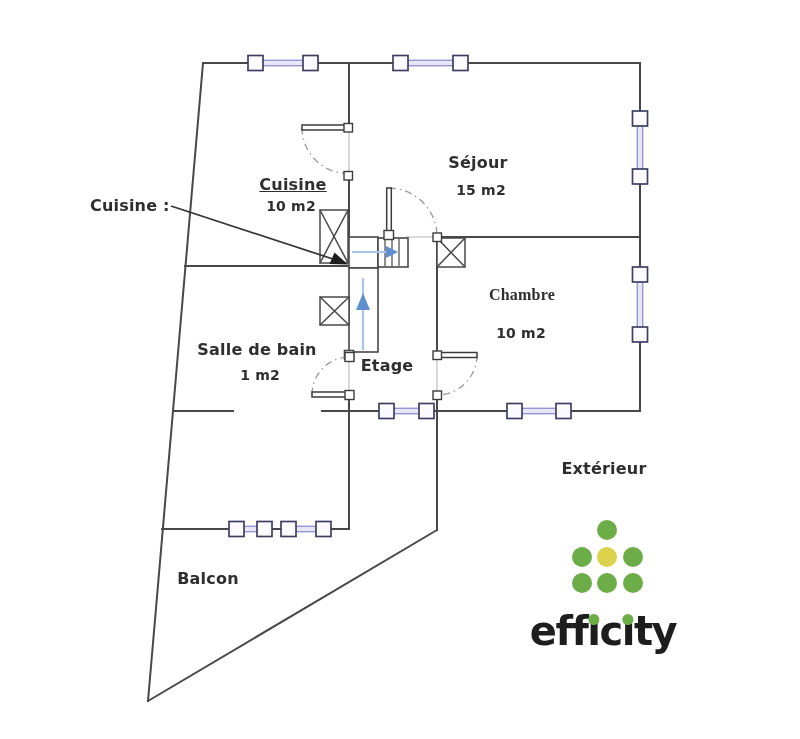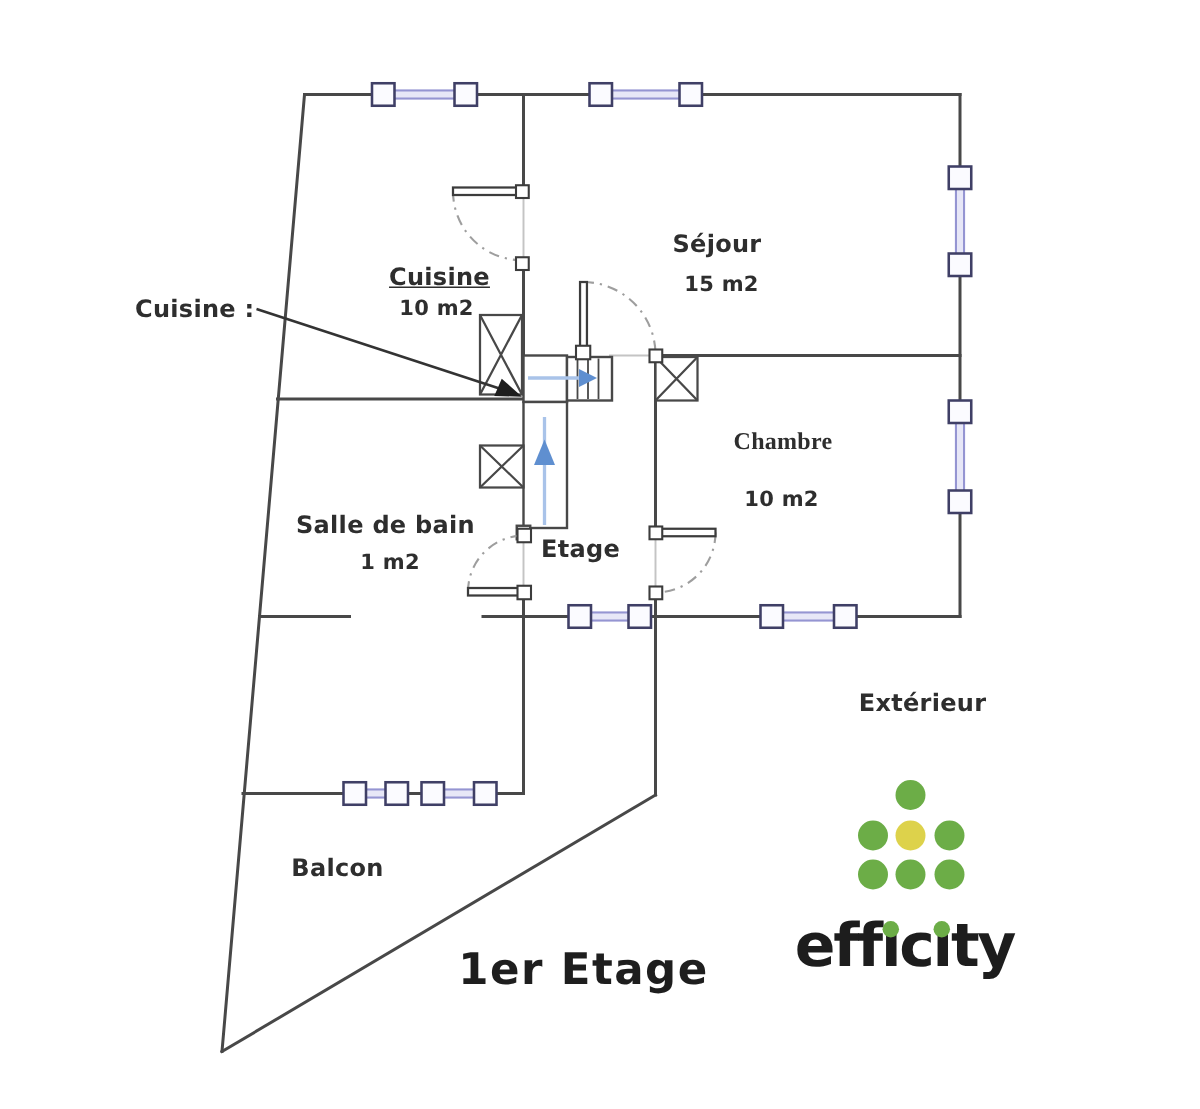--- a/index.html
+++ b/index.html
@@ -168,25 +168,24 @@
   <div class="lbl" style="left:522px; top:286px;font-family:Liberation Serif, serif;">Chambre</div>
   <div class="lbl area" style="left:521px; top:326px;">10 m2</div>
 
   <div class="lbl" style="left:257px; top:341px;">Salle de bain</div>
   <div class="lbl area" style="left:260px; top:368px;">1 m2</div>
 
   <div class="lbl" style="left:387px; top:357px;">Etage</div>
 
   <div class="lbl left" style="left:90px; top:197px;">Cuisine :</div>
 
-  <div class="lbl" style="left:604px; top:460px;margin-left:11px;">Extérieur</div>
-
-  <div class="lbl" style="left:225px; top:570px;text-align:center;">Balcon</div>
-
-  <div class="lbl title-lbl" style="left:389px; top:631px;">1er Etage</div>
+  <div class="lbl" style="left:604px; top:460px;">Extérieur</div>
+
+  <div class="lbl" style="left:208px; top:570px;text-align:center;">Balcon</div>
+
 
   <div>
     <div>
       <div class="dot dot-green" style="left:597px; top:520px;"></div>
       <div class="dot dot-green" style="left:572px; top:547px;"></div>
       <div class="dot dot-yellow" style="left:597px; top:547px;"></div>
       <div class="dot dot-green" style="left:623px; top:547px;"></div>
       <div class="dot dot-green" style="left:572px; top:573px;"></div>
       <div class="dot dot-green" style="left:597px; top:573px;"></div>
       <div class="dot dot-green" style="left:623px; top:573px;"></div>

